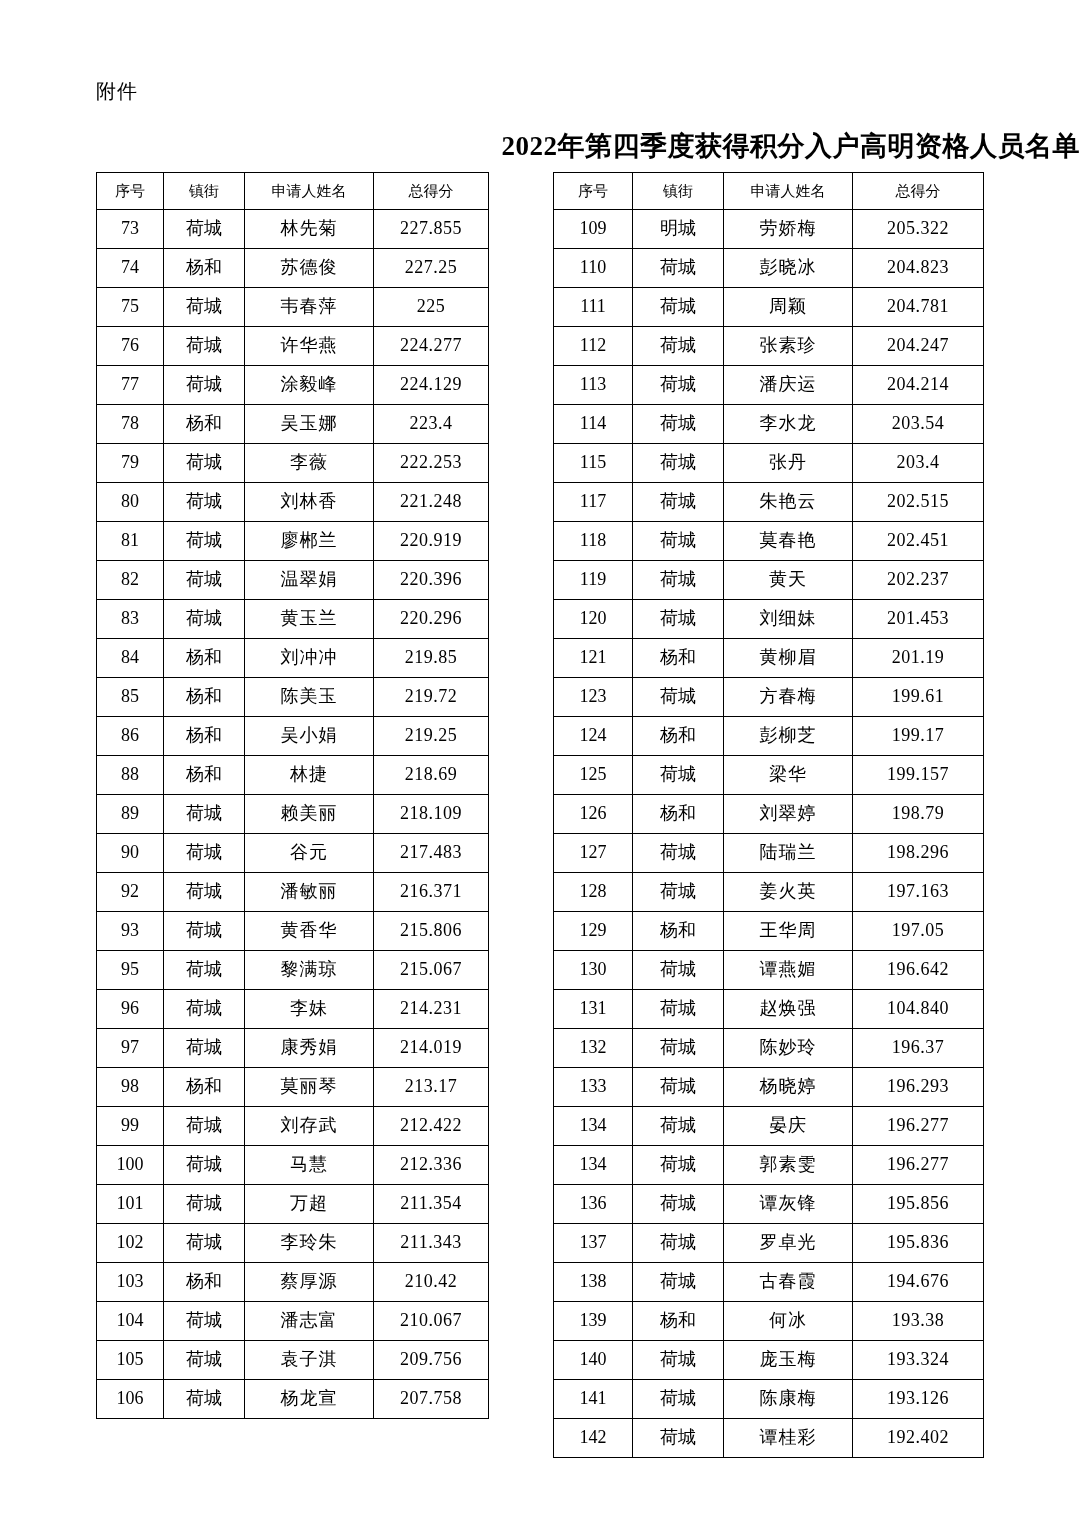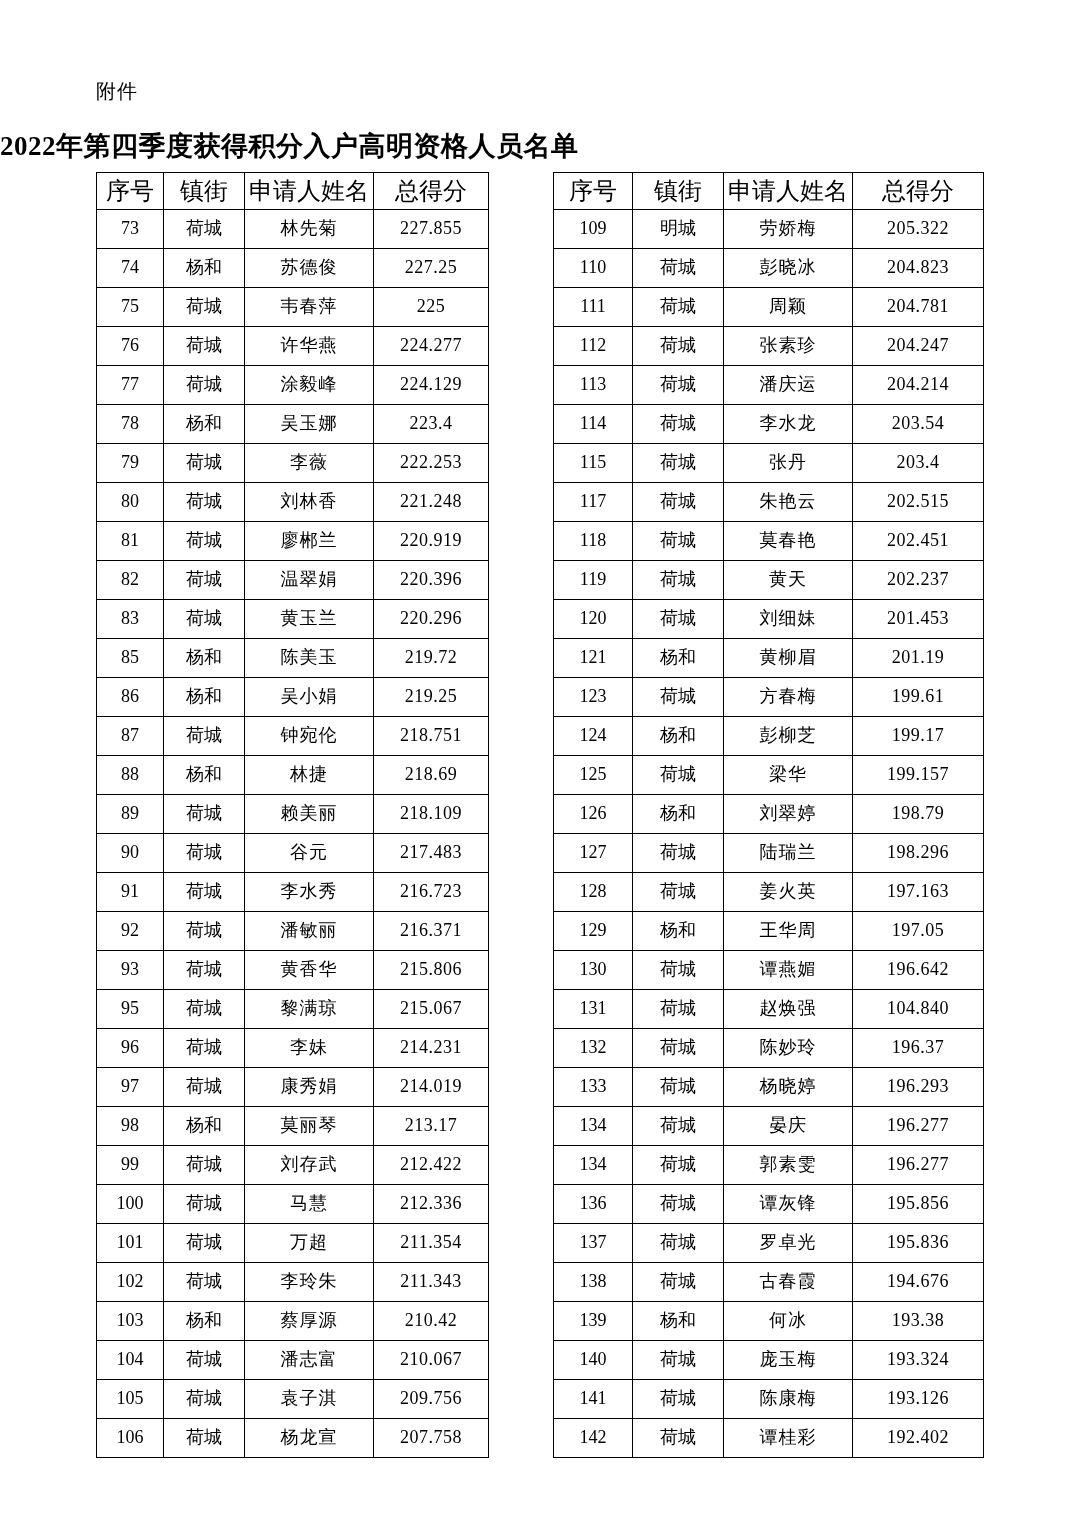--- a/index.html
+++ b/index.html
@@ -28,21 +28,21 @@
     top: 78px;
     font-size: 20px;
     font-family: "Liberation Serif", "DejaVu Serif", serif;
     letter-spacing: 1px;
   }
   .doc-title {
     position: absolute;
     left: 0;
     right: 0;
     top: 128px;
-    text-align: left;
+    text-align: right;
     font-size: 27px;
     font-weight: bold;
     letter-spacing: 0.5px;
     font-family: "Liberation Serif", "DejaVu Serif", serif;
   }
   .tables-wrap {
     position: absolute;
     left: 96px;
     top: 172px;
     width: 888px;
@@ -59,21 +59,21 @@
     border: 1px solid #000000;
     text-align: center;
     vertical-align: middle;
     height: 38px;
     line-height: 1.1;
     padding: 0 2px;
     font-weight: normal;
     font-family: "Liberation Serif", "DejaVu Serif", serif;
   }
   table.list thead th {
-    font-size: 24px;
+    font-size: 15px;
     height: 36px;
   }
   .c-no    { width: 62px; }
   .c-town  { width: 76px; }
   .c-name  { width: 124px; }
   .c-score { width: 110px; }
 
   .c-no2    { width: 74px; }
   .c-town2  { width: 86px; }
   .c-name2  { width: 124px; }
@@ -163,60 +163,54 @@
             <td class="c-name name-cell">温翠娟</td>
             <td class="c-score score-cell">220.396</td>
           </tr>
           <tr>
             <td class="c-no">83</td>
             <td class="c-town">荷城</td>
             <td class="c-name name-cell">黄玉兰</td>
             <td class="c-score score-cell">220.296</td>
           </tr>
           <tr>
+            <td class="c-no">84</td>
+            <td class="c-town">杨和</td>
+            <td class="c-name name-cell">刘冲冲</td>
+            <td class="c-score score-cell">219.85</td>
+          </tr>
+          <tr>
             <td class="c-no">85</td>
             <td class="c-town">杨和</td>
             <td class="c-name name-cell">陈美玉</td>
             <td class="c-score score-cell">219.72</td>
           </tr>
           <tr>
             <td class="c-no">86</td>
             <td class="c-town">杨和</td>
             <td class="c-name name-cell">吴小娟</td>
             <td class="c-score score-cell">219.25</td>
           </tr>
           <tr>
-            <td class="c-no">87</td>
-            <td class="c-town">荷城</td>
-            <td class="c-name name-cell">钟宛伦</td>
-            <td class="c-score score-cell">218.751</td>
-          </tr>
-          <tr>
             <td class="c-no">88</td>
             <td class="c-town">杨和</td>
             <td class="c-name name-cell">林捷</td>
             <td class="c-score score-cell">218.69</td>
           </tr>
           <tr>
             <td class="c-no">89</td>
             <td class="c-town">荷城</td>
             <td class="c-name name-cell">赖美丽</td>
             <td class="c-score score-cell">218.109</td>
           </tr>
           <tr>
             <td class="c-no">90</td>
             <td class="c-town">荷城</td>
             <td class="c-name name-cell">谷元</td>
             <td class="c-score score-cell">217.483</td>
-          </tr>
-          <tr>
-            <td class="c-no">91</td>
-            <td class="c-town">荷城</td>
-            <td class="c-name name-cell">李水秀</td>
-            <td class="c-score score-cell">216.723</td>
           </tr>
           <tr>
             <td class="c-no">92</td>
             <td class="c-town">荷城</td>
             <td class="c-name name-cell">潘敏丽</td>
             <td class="c-score score-cell">216.371</td>
           </tr>
           <tr>
             <td class="c-no">93</td>
             <td class="c-town">荷城</td>

